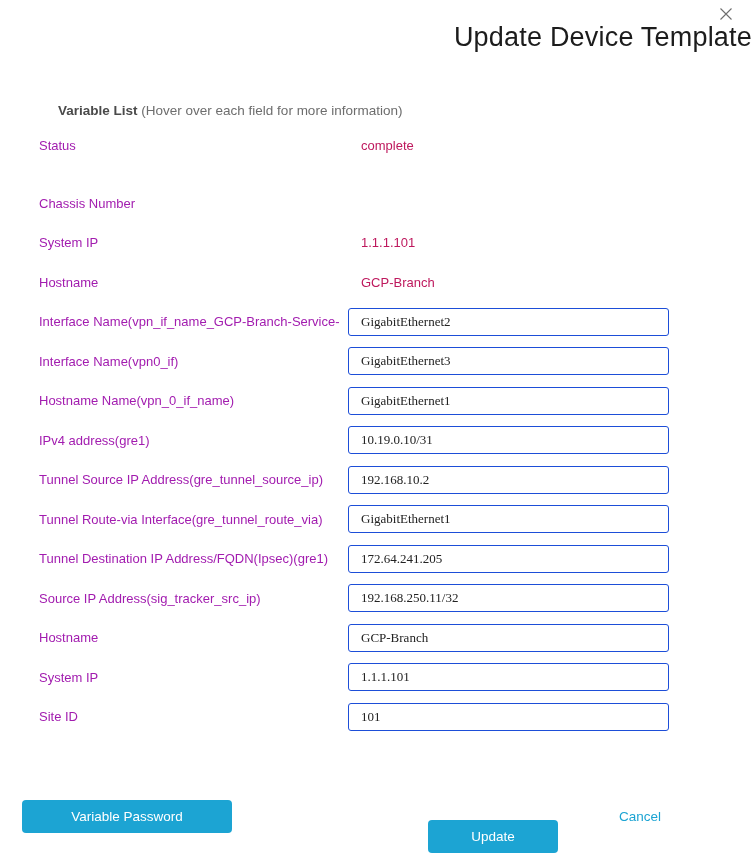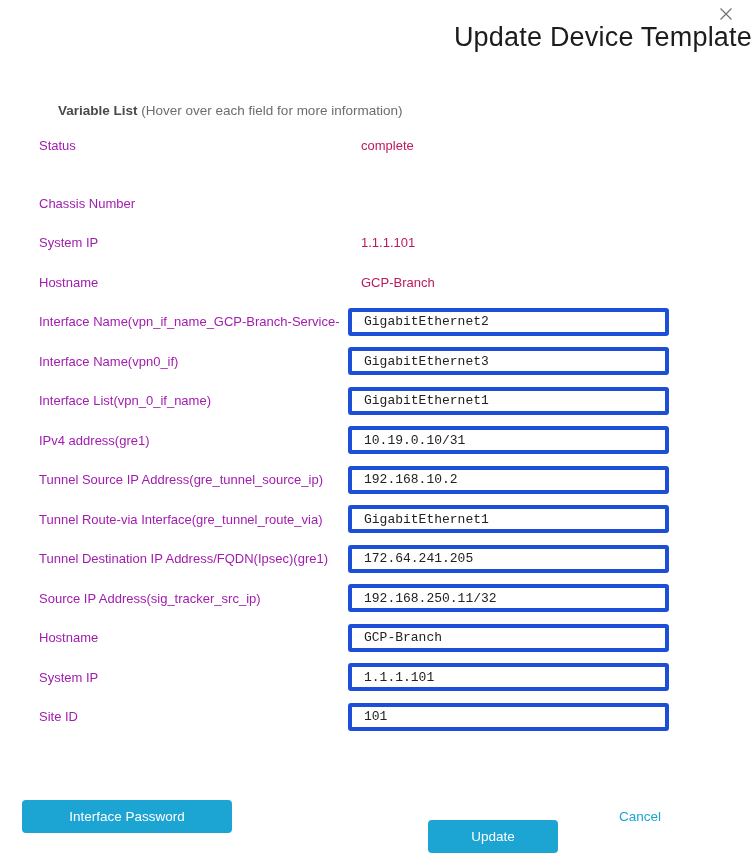--- a/index.html
+++ b/index.html
@@ -61,26 +61,26 @@
     overflow: hidden;
   }
   .static-value {
     font-size: 13px;
     color: #be185d;
     padding-left: 13px;
     white-space: nowrap;
   }
   .field-input {
     width: 321px; height: 28px;
-    border: 4px solid #1d4ed8;
+    border: 1px solid #1d4ed8;
     border-radius: 3px;
     padding: 0 12px;
     font-size: 13px;
     color: #222222;
-    font-family: Liberation Mono, monospace;
+    font-family: Liberation Serif, serif;
     background: #ffffff;
     outline: none;
   }
   .footer {
     position: absolute;
     left: 0; top: 800px;
     width: 752px; height: 33px;
   }
   .btn {
     position: absolute;
@@ -152,21 +152,21 @@
       <span class="label">Interface Name(vpn_if_name_GCP-Branch-Service-</span>
       <input type="text" class="field-input" value="GigabitEthernet2" style="">
     </div>
 
     <div class="row">
       <span class="label">Interface Name(vpn0_if)</span>
       <input type="text" class="field-input" value="GigabitEthernet3" style="">
     </div>
 
     <div class="row">
-      <span class="label">Interface List(vpn_0_if_name)</span>
+      <span class="label">Hostname Name(vpn_0_if_name)</span>
       <input type="text" class="field-input" value="GigabitEthernet1" style="">
     </div>
 
     <div class="row">
       <span class="label">IPv4 address(gre1)</span>
       <input type="text" class="field-input" value="10.19.0.10/31" style="">
     </div>
 
     <div class="row">
       <span class="label">Tunnel Source IP Address(gre_tunnel_source_ip)</span>
@@ -199,18 +199,18 @@
     </div>
 
     <div class="row">
       <span class="label">Site ID</span>
       <input type="text" class="field-input" value="101" style="">
     </div>
 
   </div>
 
   <div class="footer">
-    <button class="btn btn-generate">Interface Password</button>
+    <button class="btn btn-generate">Variable Password</button>
     <button class="btn btn-update">Update</button>
     <button class="cancel-link">Cancel</button>
   </div>
 
 </div>
 
 </body></html>

